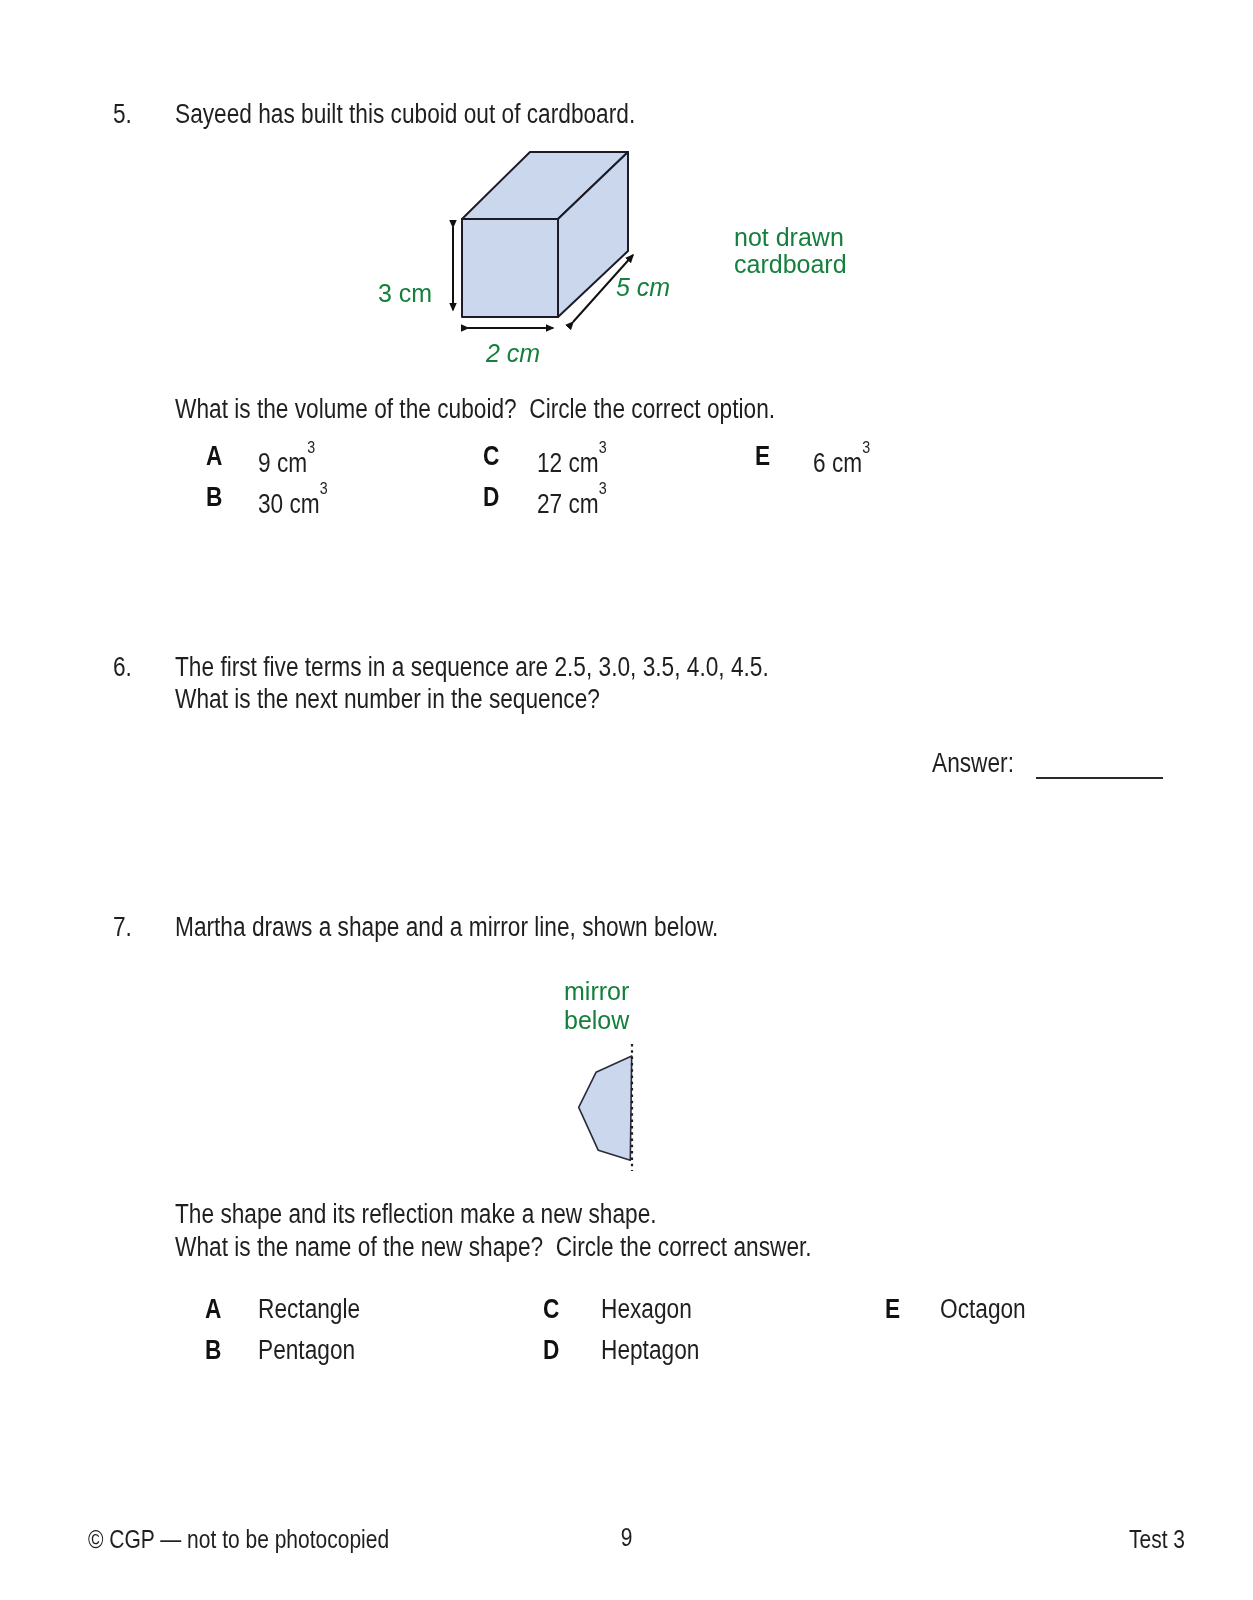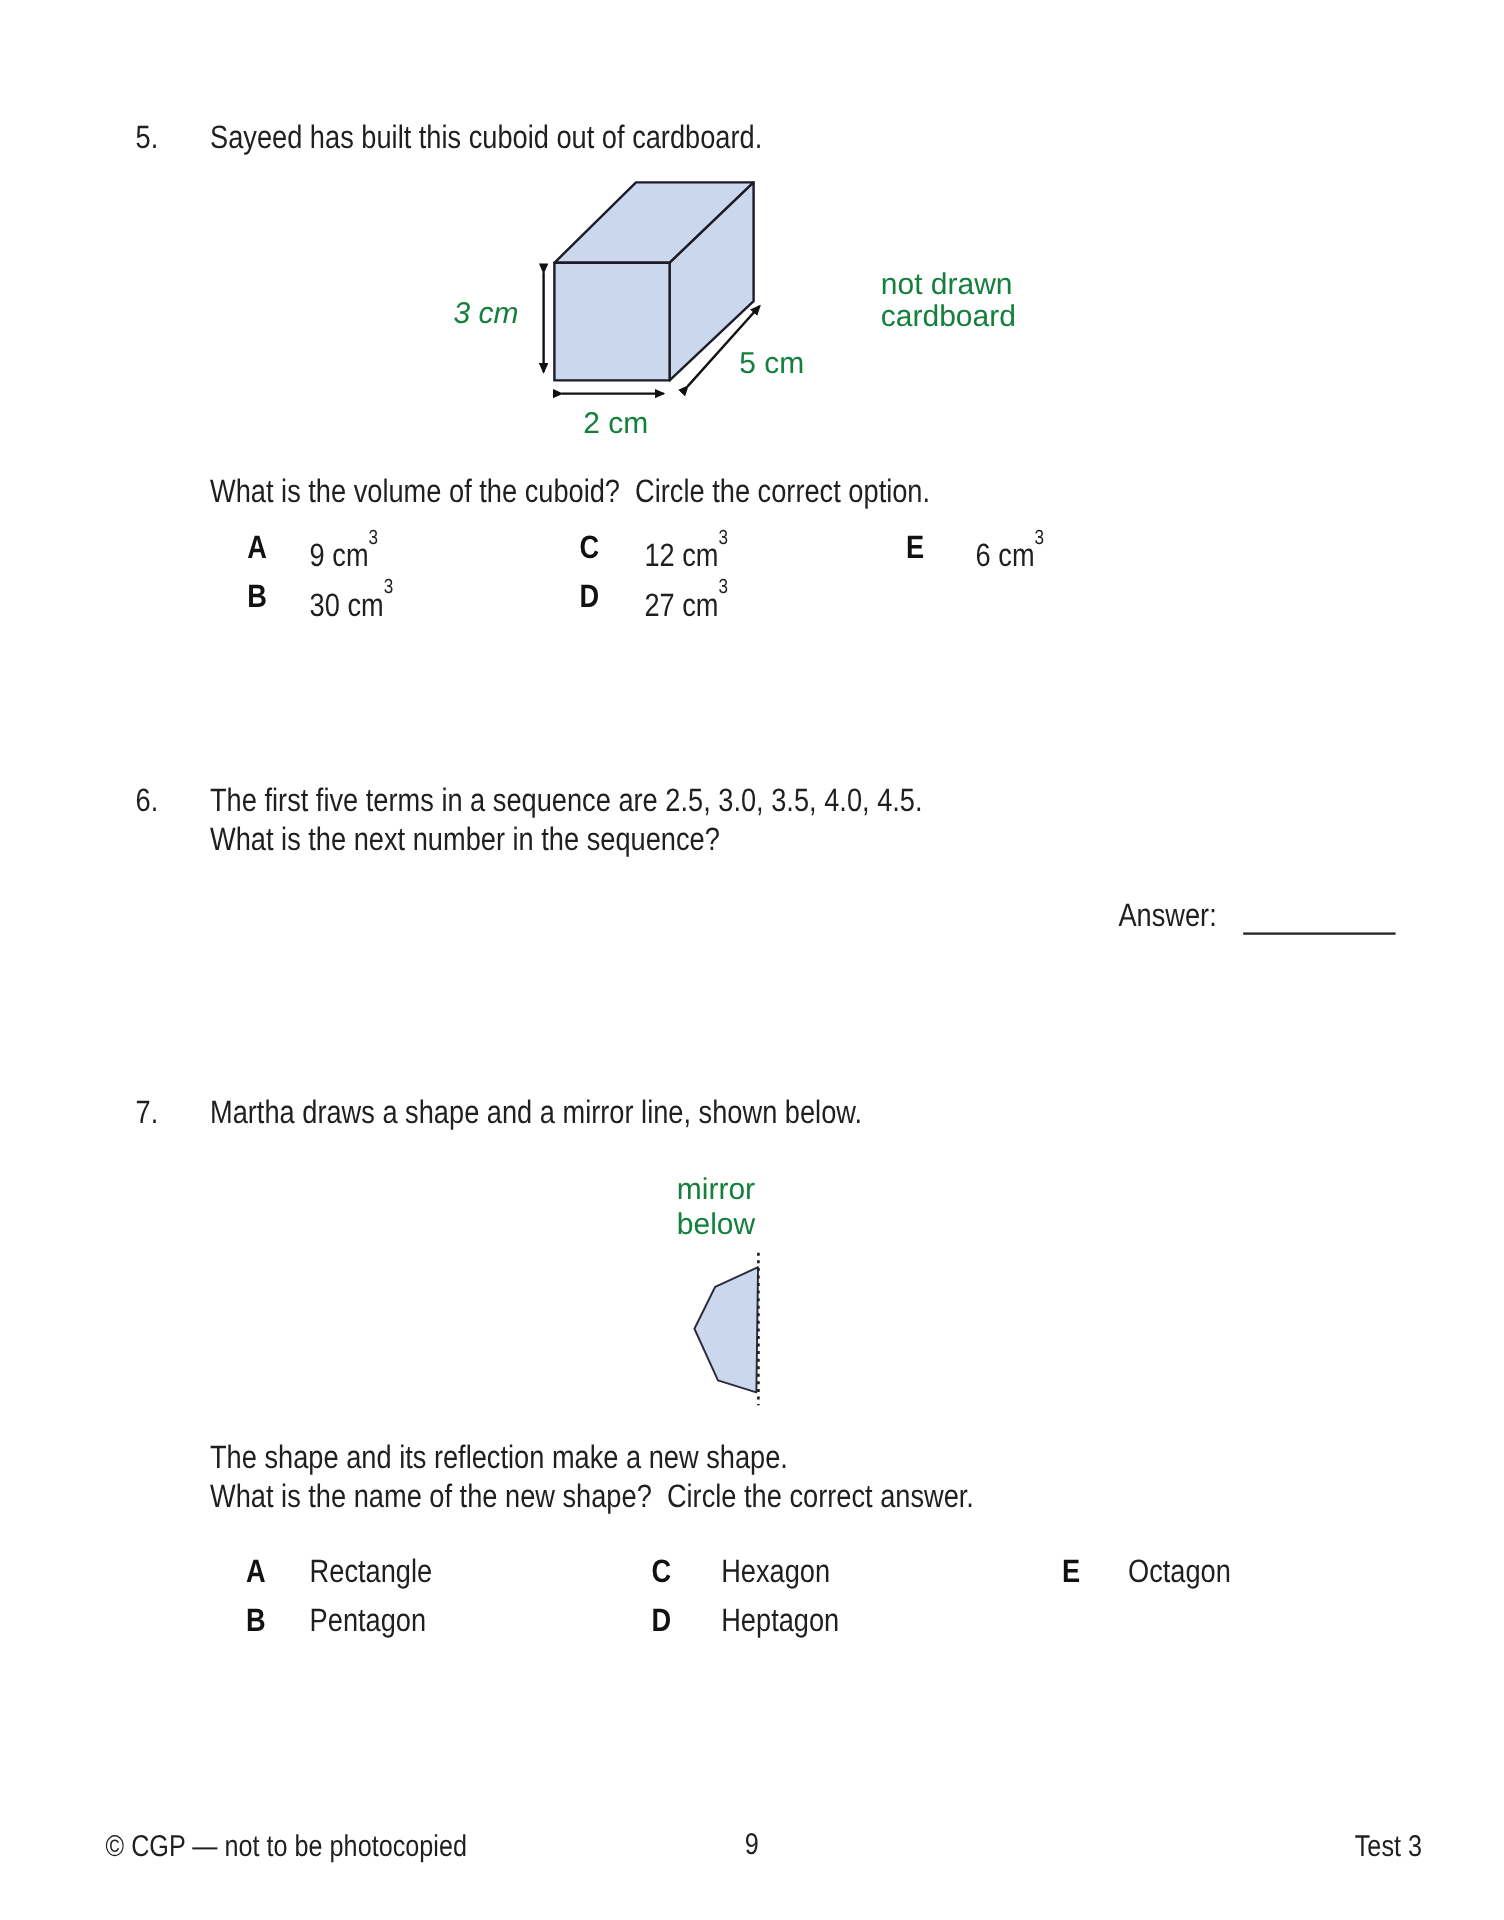--- a/index.html
+++ b/index.html
@@ -46,23 +46,23 @@
     <polygon points="208,79 278,12 278,111 208,177" fill="#cad7ec" stroke="#1c1c28" stroke-width="2" stroke-linejoin="round"></polygon>
 
     <polygon points="112,79 208,79 208,177 112,177" fill="#cad7ec" stroke="#1c1c28" stroke-width="2" stroke-linejoin="round"></polygon>
 
     <line x1="103" y1="87" x2="103" y2="170" stroke="#111" stroke-width="2" marker-start="url(#ah)" marker-end="url(#ah)"></line>
 
     <line x1="118" y1="188" x2="203" y2="188" stroke="#111" stroke-width="2" marker-start="url(#ah)" marker-end="url(#ah)"></line>
 
     <line x1="223" y1="182" x2="283" y2="115" stroke="#111" stroke-width="2" marker-start="url(#ah)" marker-end="url(#ah)"></line>
   </svg>
-  <div class="dlabel" style="left:378px;top:248px;font-style:italic;">3 cm</div>
-  <div class="dlabel" style="left:486px;top:340px;">2 cm</div>
-  <div class="dlabel" style="left:616px;top:290px;">5 cm</div>
+  <div class="dlabel" style="left:378px;top:280px;">3 cm</div>
+  <div class="dlabel" style="left:486px;top:340px;font-style:italic;">2 cm</div>
+  <div class="dlabel" style="left:616px;top:274px;font-style:italic;">5 cm</div>
   <div class="dlabel" style="left:734px;top:224px;"><span>not drawn</span><br><span>cardboard</span></div>
 
   <div class="t" style="left:175px;top:394px;">What is the volume of the cuboid?  Circle the correct option.</div>
 
   <div class="t letter" style="left:206px;top:441px;">A</div>
   <div class="t" style="left:258px;top:441px;"><span>9 cm</span><sup class="sup">3</sup></div>
 
   <div class="t letter" style="left:206px;top:482px;">B</div>
   <div class="t" style="left:258px;top:482px;"><span>30 cm</span><sup class="sup">3</sup></div>
 

